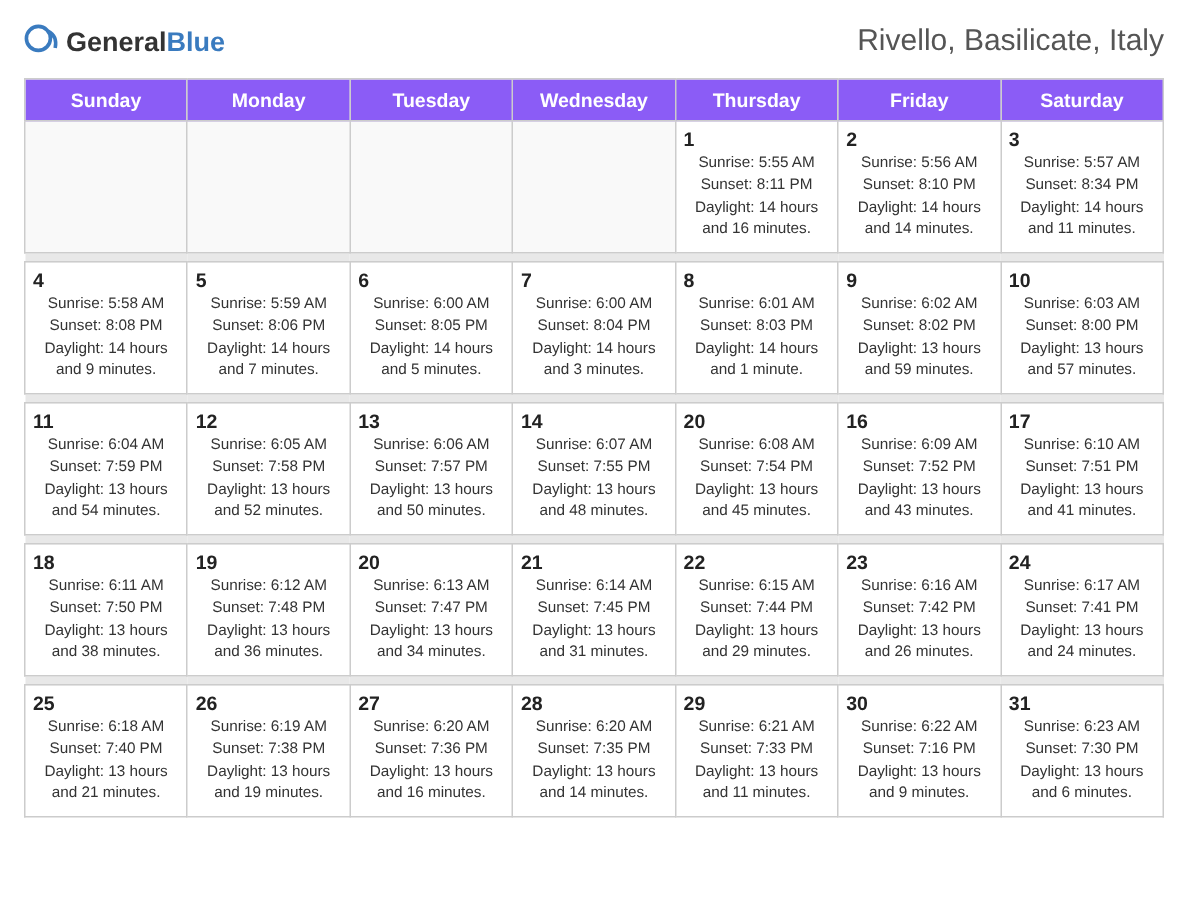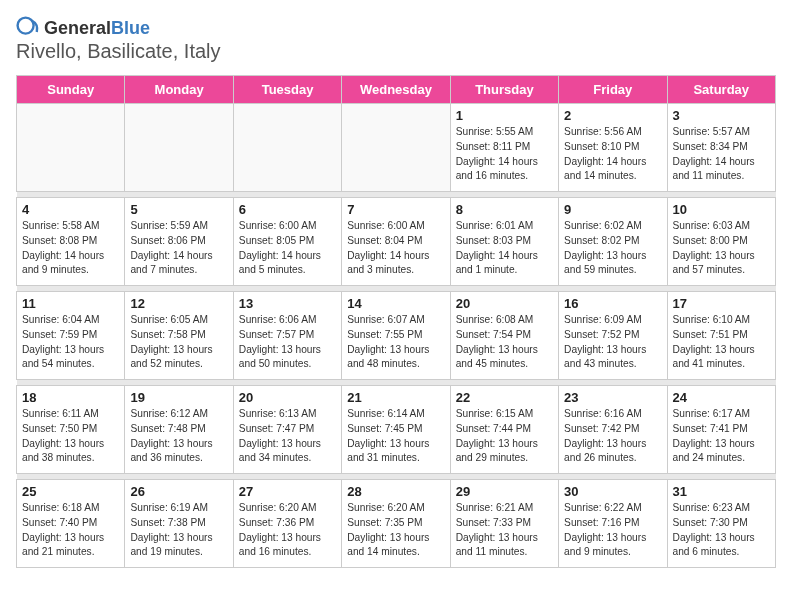--- a/index.html
+++ b/index.html
@@ -8,21 +8,20 @@
       background: #fff;
       width: 792px;
       min-height: 612px;
       padding: 16px;
     }
     .header {
       display: flex;
       justify-content: space-between;
       align-items: flex-start;
       margin-bottom: 12px;
-      flex-direction: column;
     }
     .logo {
       display: flex;
       align-items: center;
       gap: 4px;
     }
     .logo-icon {
       width: 24px;
       height: 24px;
     }
@@ -37,21 +36,21 @@
     .location-title {
       font-size: 20px;
       color: #555;
     }
     .calendar {
       width: 100%;
       border-collapse: collapse;
       table-layout: fixed;
     }
     .calendar th {
-      background: #ec4899;
+      background: #8b5cf6;
       color: #fff;
       text-align: center;
       padding: 6px 4px;
       font-size: 13px;
       border: 1px solid #ccc;
     }
     .calendar td {
       border: 1px solid #ccc;
       vertical-align: top;
       padding: 4px 5px;
@@ -66,20 +65,21 @@
     .day-number {
       font-size: 13px;
       font-weight: bold;
       margin-bottom: 2px;
       color: #222;
     }
     .day-info {
       font-size: 10.2px;
       line-height: 1.45;
       color: #333;
+      text-align: center;
     }
     .row-separator td {
       height: 6px;
       border: none;
       background: #e8e8e8;
       padding: 0;
     }
   </style>
 </head>
 <body>

